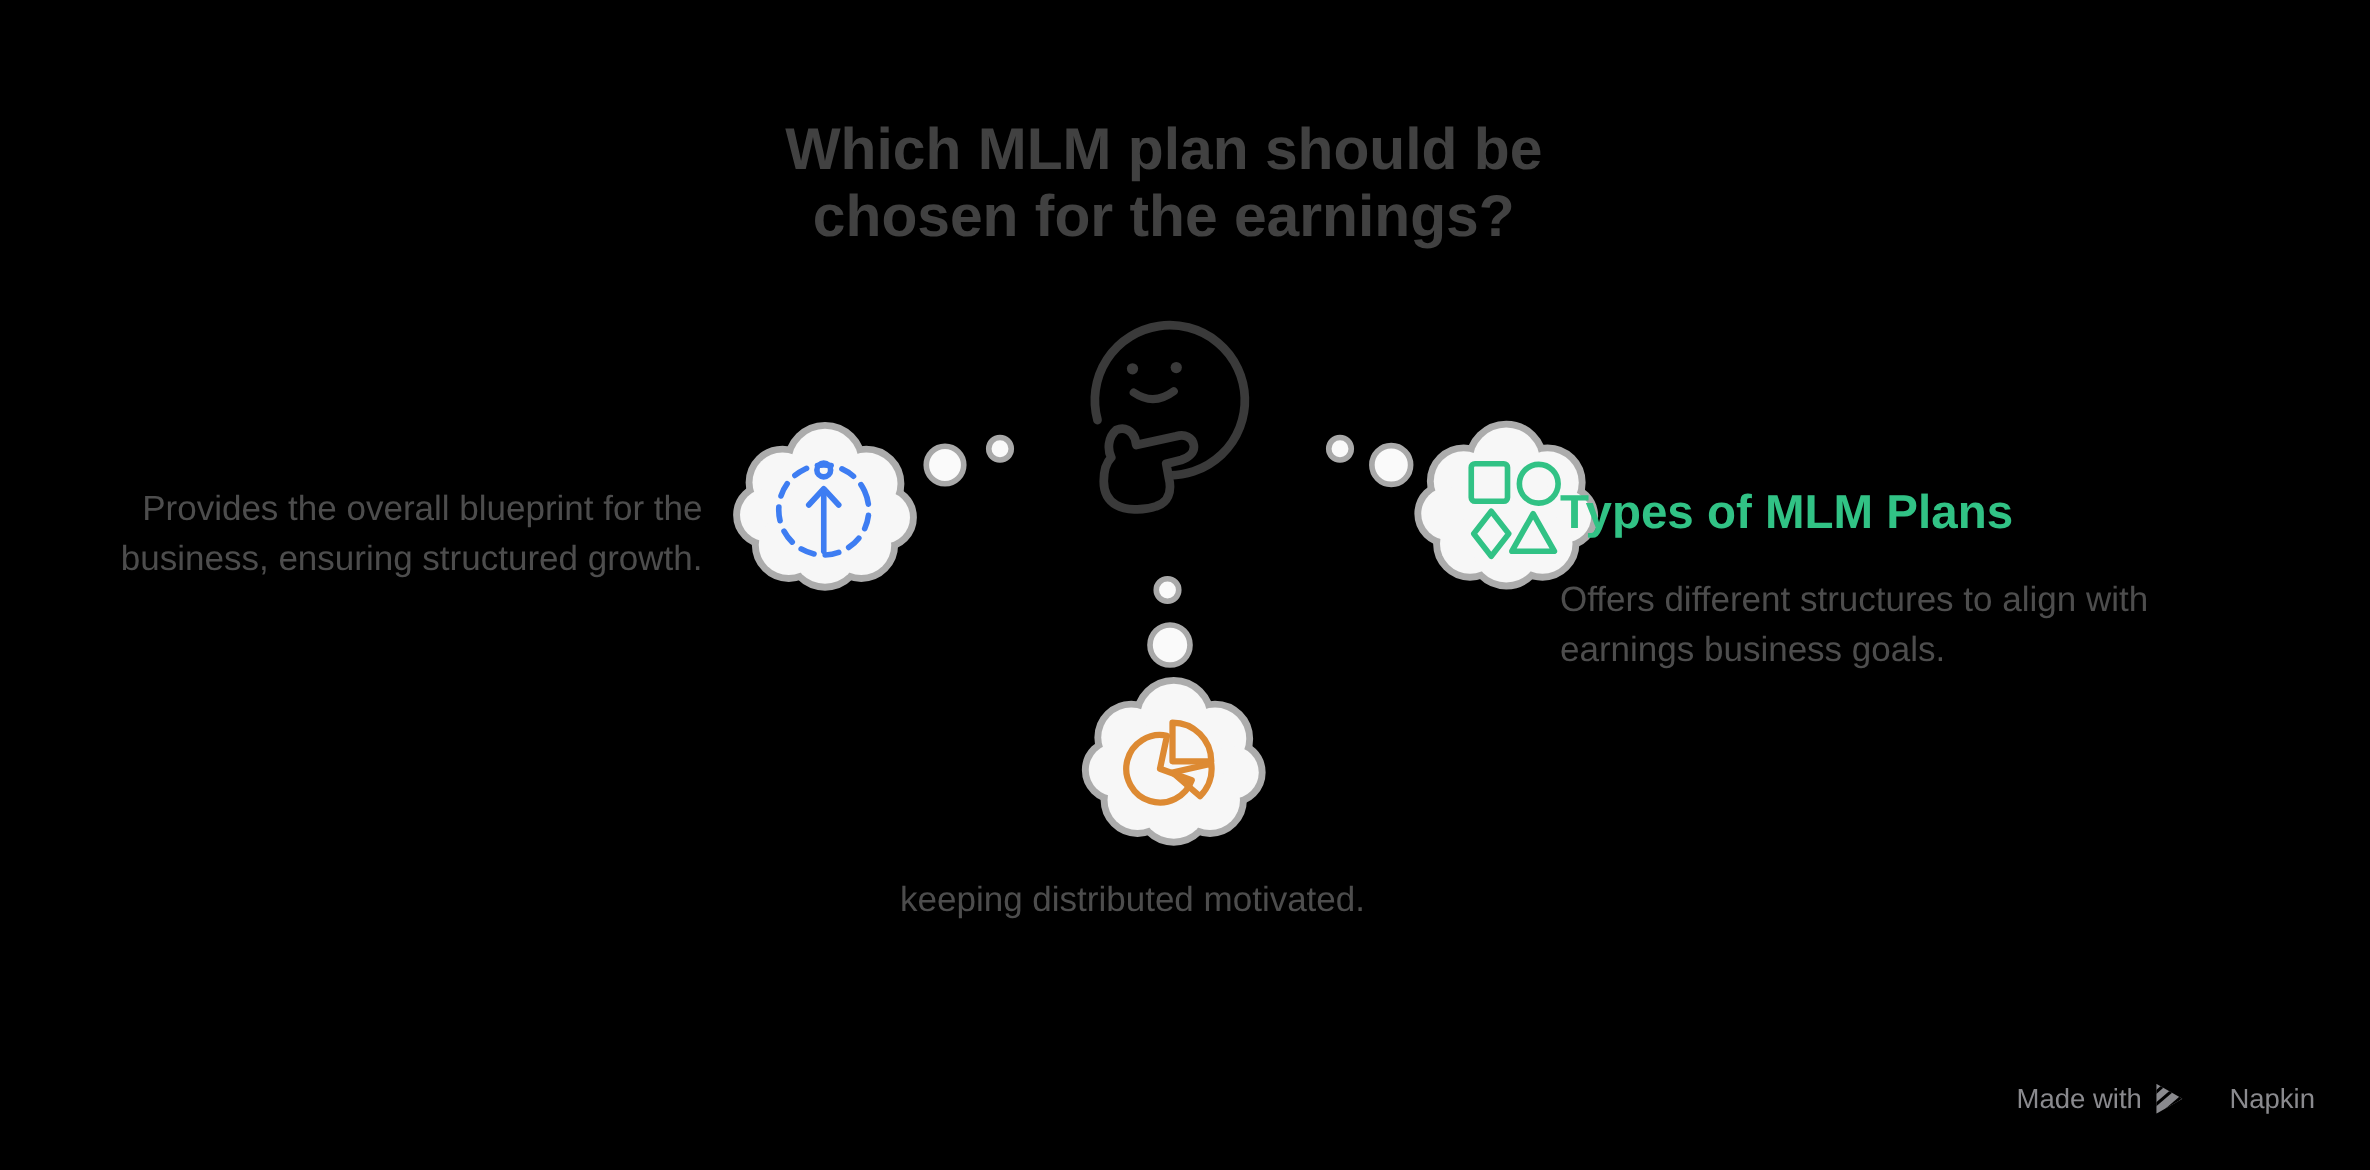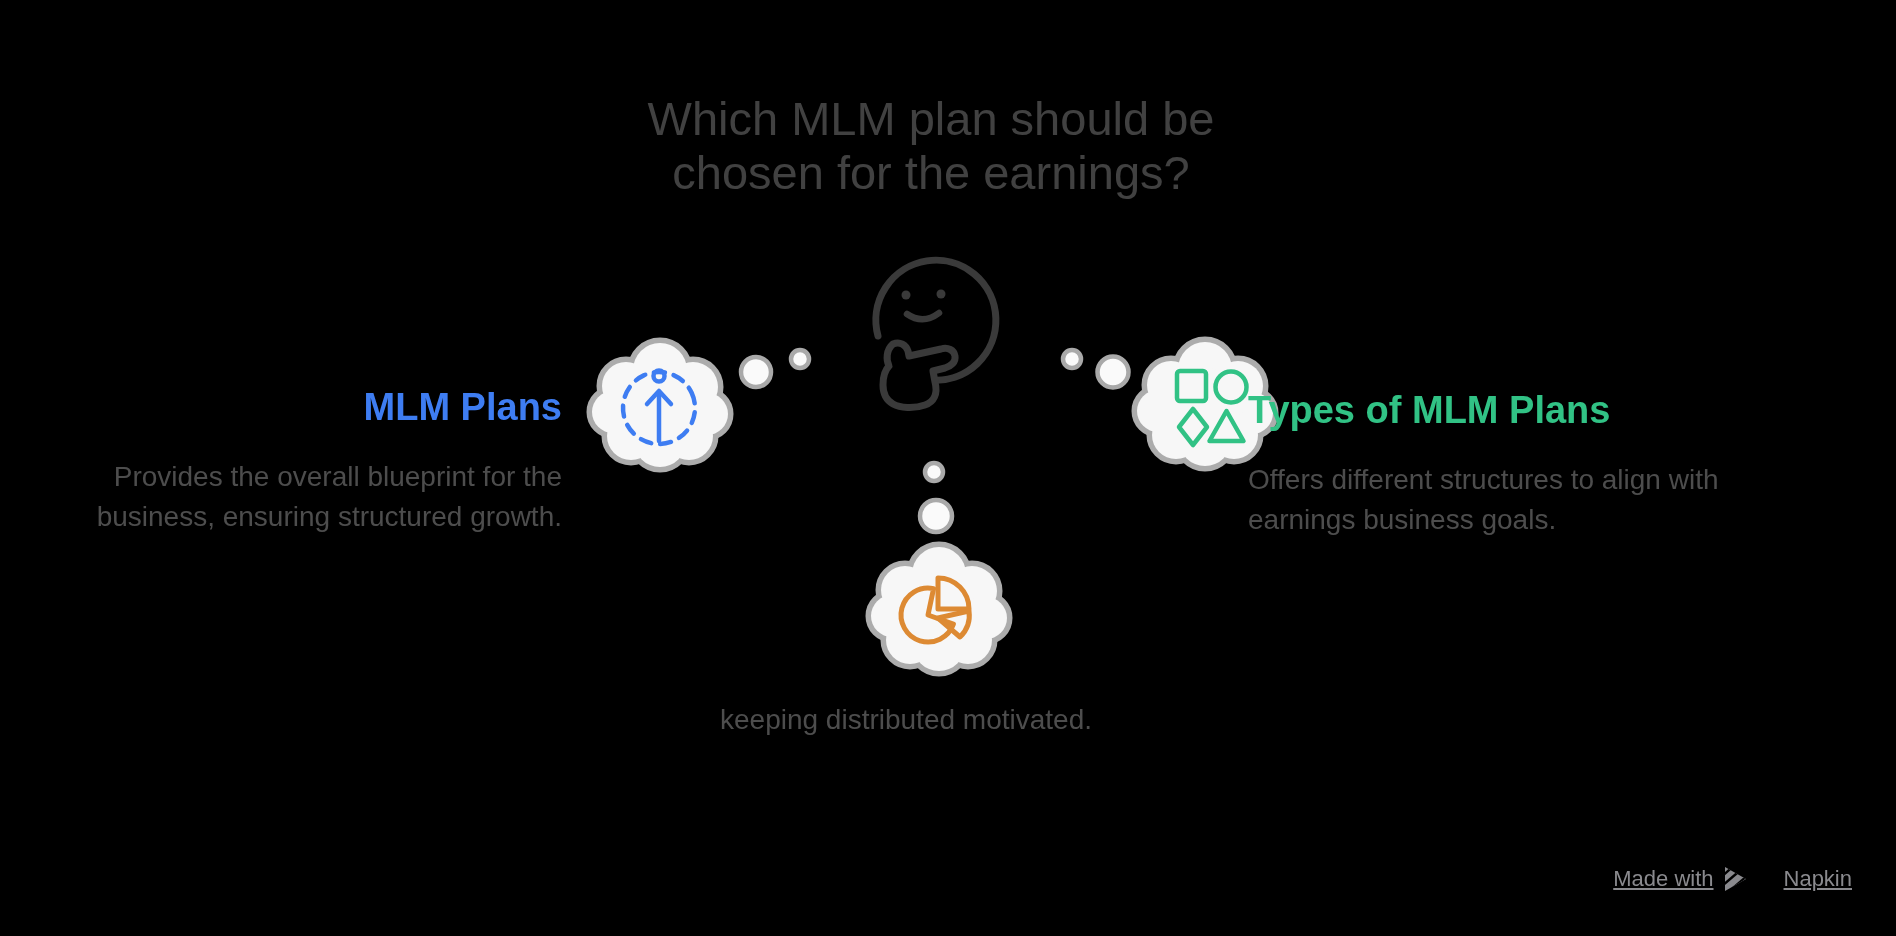--- a/index.html
+++ b/index.html
@@ -5,36 +5,36 @@
   html,body{margin:0;padding:0;background:#000;overflow:hidden;}
   .canvas{
     position:relative;width:1896px;height:936px;background:var(--background,#000);
     font-family:"Liberation Sans","DejaVu Sans",sans-serif;
   }
   .gfx{position:absolute;left:0;top:0;width:1896px;height:936px;}
 
   .title{
     position:absolute;top:92px;left:931px;transform:translateX(-50%);
     text-align:center;color:var(--title-text,#414141);
-    font-size:47px;font-weight:400;line-height:54px;white-space:nowrap;
+    font-size:47px;font-weight:700;line-height:54px;white-space:nowrap;
   }
 
   .node{position:absolute;}
   .node-label{font-size:38px;font-weight:700;line-height:40px;margin-bottom:30px;white-space:nowrap;}
   .node-desc{font-size:28px;font-weight:400;line-height:40px;color:var(--body-text,#4D4D4D);white-space:nowrap;}
   .node-left{top:387px;right:1334px;text-align:right;}
   .node-left .node-label{color:var(--accent-blue,#3E7DF2);}
   .node-right{top:390px;left:1248px;text-align:left;}
   .node-right .node-label{color:var(--accent-green,#31C285);}
   .node-bottom{top:700px;left:906px;transform:translateX(-50%);text-align:center;}
   .node-bottom .node-label{color:var(--accent-orange,#DD8A33);}
 
   .credit{
     position:absolute;top:866px;right:44px;display:flex;align-items:center;gap:9px;
-    color:var(--credit-text,#8A8A8E);font-size:22px;line-height:26px;cursor:pointer;text-decoration:underline;
+    color:var(--credit-text,#8A8A8E);font-size:22px;line-height:26px;cursor:pointer;
   }
   .credit .brand{font-weight:400;margin-left:28px;}
 
   
   .face-stroke{stroke:var(--face-stroke,#3A3A3A);fill:none;stroke-linecap:round;stroke-linejoin:round;}
   .face-fill{fill:var(--face-stroke,#3A3A3A);}
   .hand{fill:#000;stroke:var(--face-stroke,#3A3A3A);stroke-linecap:round;stroke-linejoin:round;}
   .dot{fill:var(--dot-fill,#FAFAFA);stroke:var(--dot-border,#A9A9A9);stroke-width:4.5;}
   .cloud-stroke{fill:var(--cloud-fill,#F7F7F7);stroke:var(--cloud-border,#ACACAC);stroke-width:11;}
   .cloud-fill{fill:var(--cloud-fill,#F7F7F7);}
@@ -117,21 +117,20 @@
       <path d="M 938,618 L 969,611 A 30.5 30.5 0 0 1 960,637 Z"></path>
     </g>
   </svg>
 
   <div class="title">
     <div>Which MLM plan should be</div>
     <div>chosen for the earnings?</div>
   </div>
 
   <div class="node node-left">
-    <div class="node-label">MLM Plans</div>
     <div class="node-desc">Provides the overall blueprint for the</div>
     <div class="node-desc">business, ensuring structured growth.</div>
   </div>
 
   <div class="node node-right">
     <div class="node-label">Types of MLM Plans</div>
     <div class="node-desc">Offers different structures to align with</div>
     <div class="node-desc">earnings business goals.</div>
   </div>
 

